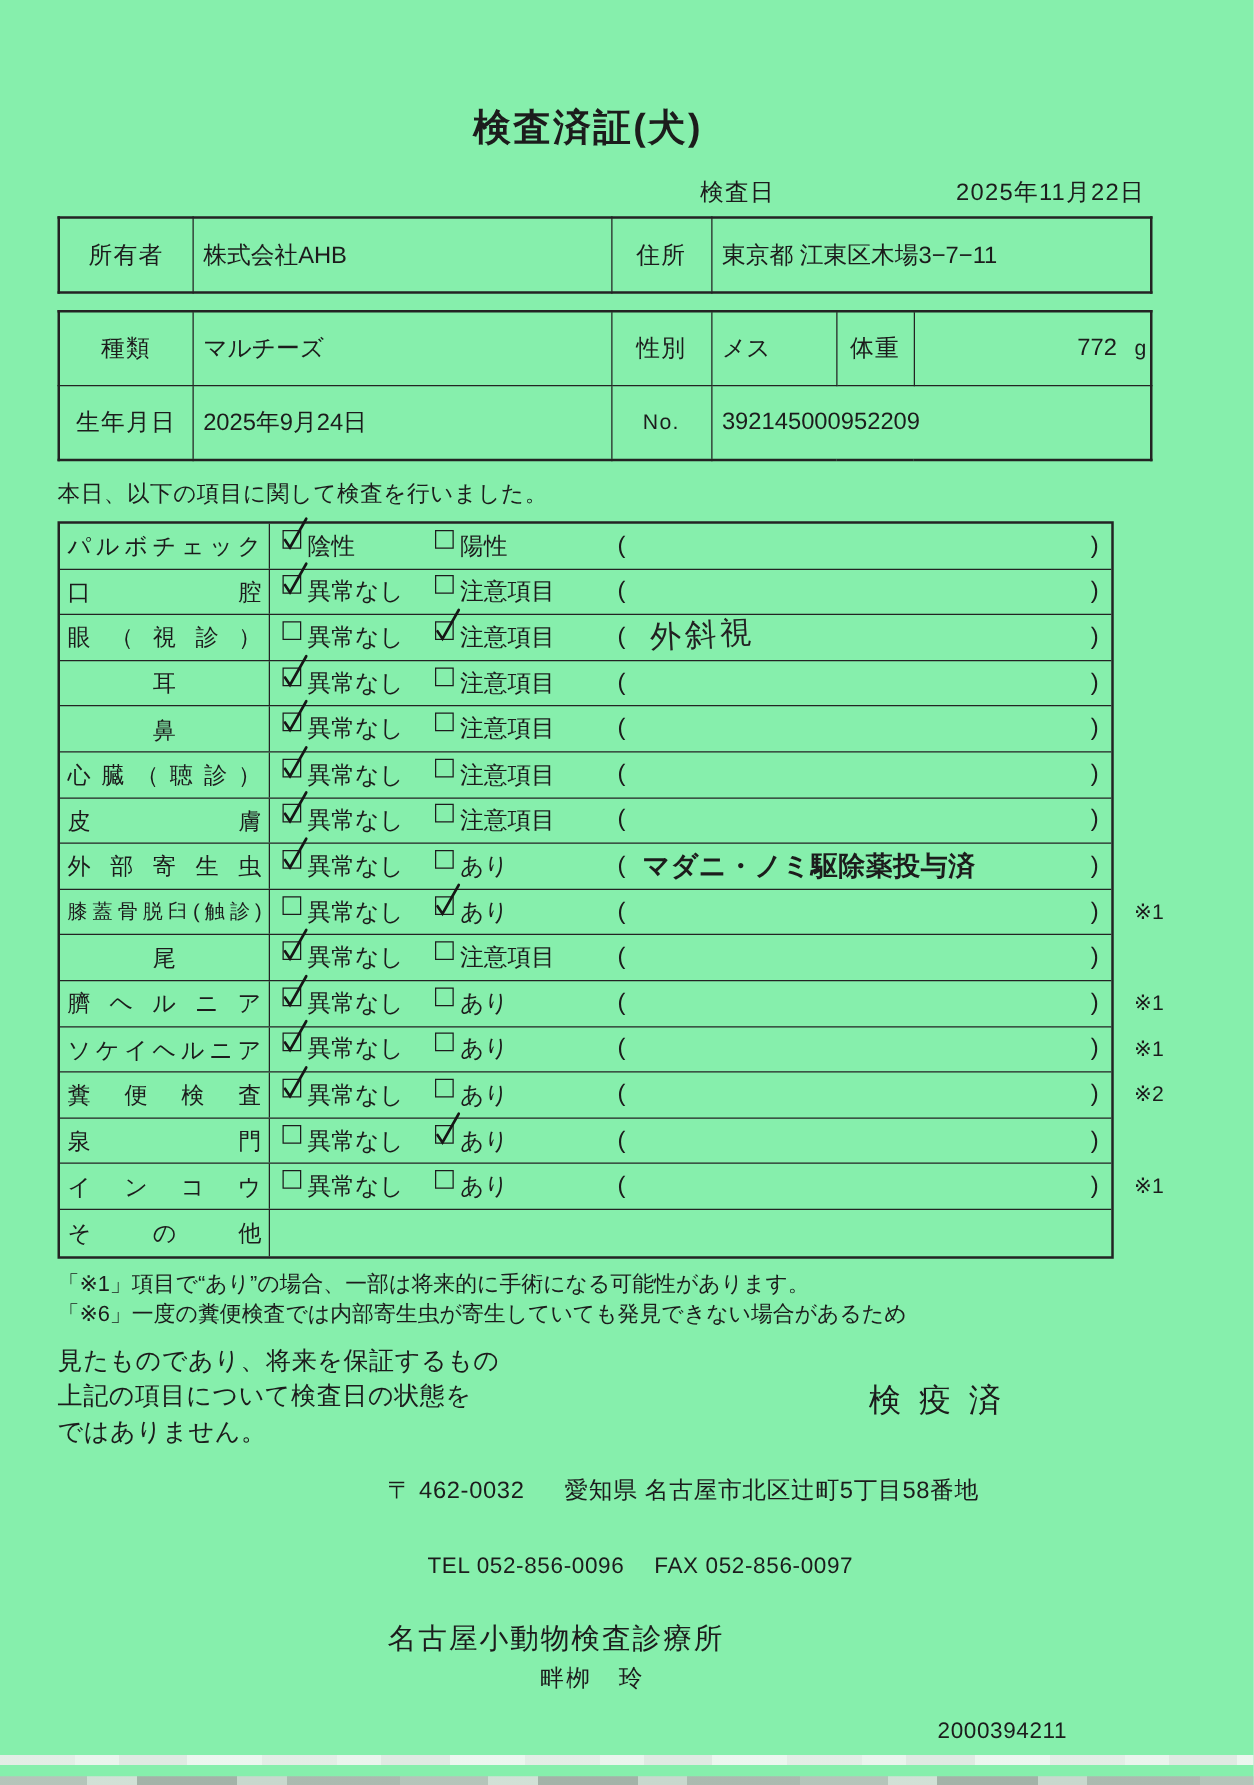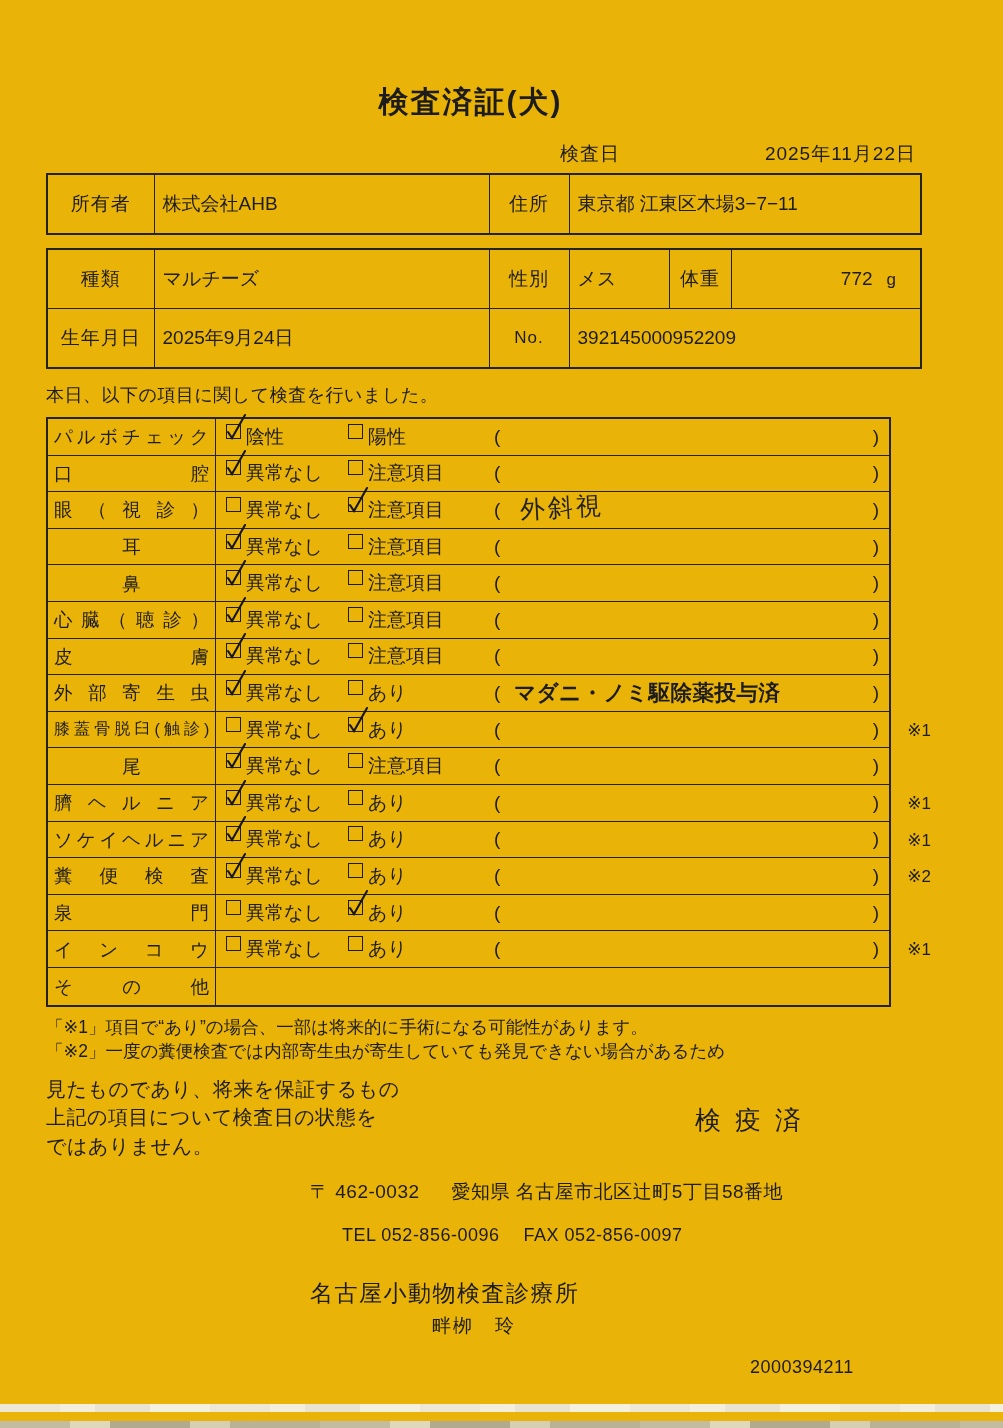--- a/index.html
+++ b/index.html
@@ -1,20 +1,20 @@
 <!DOCTYPE html>
 <html><head>
 <meta charset="utf-8">
 <style>
   * { margin:0; padding:0; box-sizing:border-box; }
   html,body { background:#e9e9e9; }
   body { font-family:"Liberation Sans","DejaVu Sans",sans-serif; color:#1c1c1c; }
   .page {
     position:relative; width:1003px; height:1428px; margin:0 auto;
-    background:#eab308; overflow:hidden;
+    background:#86efac; overflow:hidden;
   }
   .inner { position:relative; padding:82px 0 0 46px; width:1003px; }
 
   
   .doc-title {
     width:877px; text-align:center; font-size:30px; font-weight:700;
     letter-spacing:2px; margin-left:-14px;
   }
 
   
@@ -23,21 +23,21 @@
   .exam-date-value { margin-left:auto; margin-right:6px; letter-spacing:1px; }
 
   
   .htable { width:876px; border:2px solid #232323; border-collapse:collapse; table-layout:fixed; }
   .owner-table { margin-top:6px; }
   .info-table  { margin-top:13px; }
   .htable td { border:1.6px solid #232323; font-size:19px; height:37px; padding:2px 8px; overflow:hidden; white-space:nowrap; }
   .info-table td { height:39px; }
   td.hlabel { text-align:center; padding:16px 4px; letter-spacing:1px; }
   td.hval { text-align:left; }
-  td.weight-val { text-align:right; padding-right:24px; }
+  td.weight-val { text-align:right; padding-right:3px; }
   .unit { display:inline-block; margin-left:14px; font-size:17px; }
 
   
   .intro { margin-top:14px; font-size:18px; letter-spacing:0.5px; }
 
   
   .main-wrap { position:relative; width:845px; margin-top:10px; }
   .main-table { border:2.2px solid #232323; }
   .m-row { position:relative; display:flex; height:36.6px; border-bottom:1.6px solid #232323; align-items:center; }
   .m-row:last-child { border-bottom:none; }
@@ -72,21 +72,21 @@
   .fn2-cont { padding-left:56px; }
 
   
   .closing { position:relative; margin-top:12px; width:877px; height:92px; }
   .closing-par { font-size:20px; line-height:28.5px; letter-spacing:0.5px; }
   .stamp { position:absolute; left:649px; top:28px; font-size:26px; letter-spacing:14px; white-space:nowrap; }
 
   
   .addr-line { margin-top:12px; margin-left:264px; font-size:19px; letter-spacing:0.5px; }
   .addr-gap { display:inline-block; width:32px; }
-  .tel-line { margin-top:20px; margin-left:296px; font-size:18px; letter-spacing:0.5px; }
+  .tel-line { margin-top:37px; margin-left:296px; font-size:18px; letter-spacing:0.5px; }
   .tel-gap { display:inline-block; width:24px; }
   .clinic-name { margin-top:32px; margin-left:264px; font-size:23px; letter-spacing:1.5px; }
   .vet-name { margin-top:4px; margin-left:386px; font-size:19px; letter-spacing:2px; }
   .serial { margin-top:18px; margin-left:704px; font-size:18px; letter-spacing:0.5px; }
 
   
   .scan-band-1 {
     position:absolute; left:0; bottom:16px; width:100%; height:8px;
     background:repeating-linear-gradient(90deg,#ededec 0 60px,#f5f5f4 60px 95px,#e9e9e8 95px 150px,#f7f7f6 150px 210px);
     opacity:0.9;
@@ -581,21 +581,21 @@
       
       
     </div>
     <span class="m-note"></span>
   </div>
 </div>
     </div>
 
     <div class="footnotes">
       <div>「※1」項目で“あり”の場合、一部は将来的に手術になる可能性があります。</div>
-      <div>「※2」一度の糞便検査では内部寄生虫が寄生していても発見できない場合があるため</div>
+      <div>「※6」一度の糞便検査では内部寄生虫が寄生していても発見できない場合があるため</div>
     </div>
 
     <div class="closing">
       <div class="closing-par">
         <div>見たものであり、将来を保証するもの</div>
         <div>上記の項目について検査日の状態を</div>
         <div>ではありません。</div>
       </div>
       <div class="stamp">検疫済</div>
     </div>

